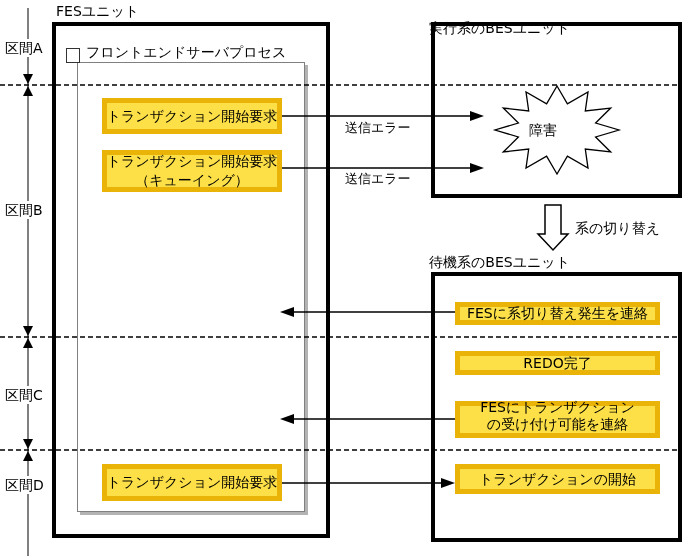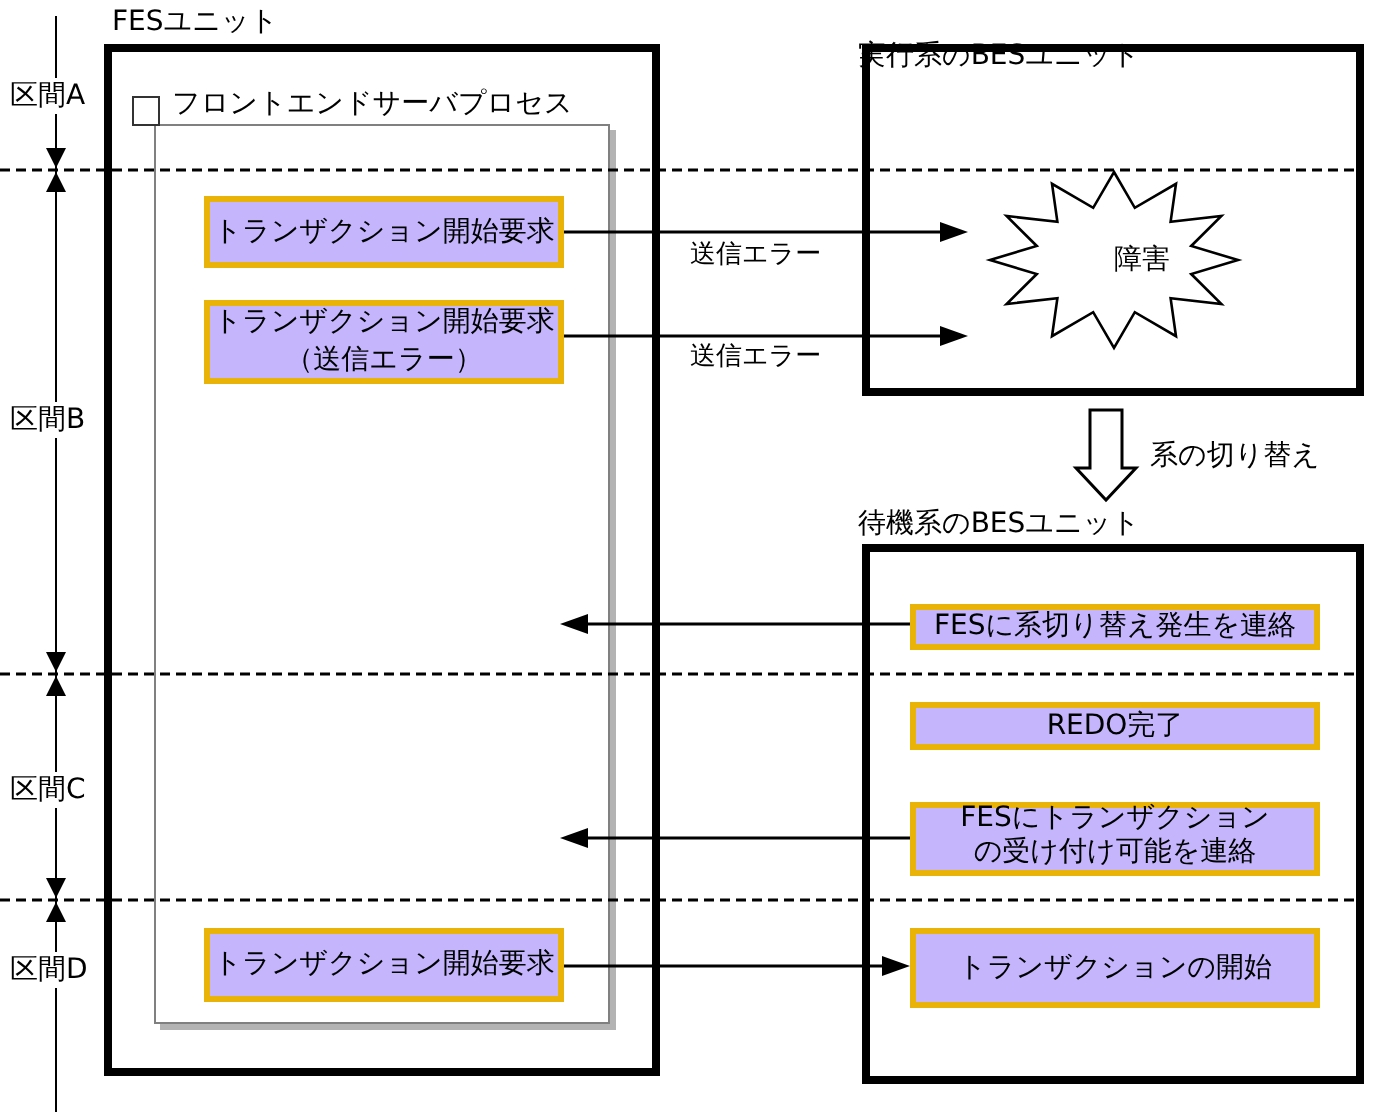--- a/index.html
+++ b/index.html
@@ -20,22 +20,22 @@
   .unit-box {
     position: absolute;
     border: 4px solid #000;
     background: #fff;
     box-sizing: border-box;
     z-index: 1;
   }
   
   .node-box {
     position: absolute;
-    border: 3px solid #eab308;
-    background: #c4b5fd;
+    border: 5px solid #eab308;
+    background: #fde047;
     box-sizing: border-box;
     z-index: 1;
     display: flex;
     flex-direction: column;
     align-items: center;
     justify-content: center;
     text-align: center;
     font-size: 14px;
     line-height: 17px;
     white-space: nowrap;
@@ -87,37 +87,37 @@
 
   <div class="lbl" style="left:56px; top:3px;">FESユニット</div>
   <div class="lbl" style="left:429px; top:2px;margin-top:18px;">実行系のBESユニット</div>
   <div class="lbl" style="left:429px; top:254px;">待機系のBESユニット</div>
 
   <div class="node-box" style="left:102px; top:98px; width:180px; height:36px;">
     <span>トランザクション開始要求</span>
   </div>
   <div class="node-box" style="left:102px; top:150px; width:180px; height:42px; line-height:19px;">
     <span>トランザクション開始要求</span>
-    <span>（送信エラー）</span>
+    <span>（キューイング）</span>
   </div>
   <div class="node-box" style="left:102px; top:464px; width:180px; height:37px;">
     <span>トランザクション開始要求</span>
   </div>
 
   <div class="node-box" style="left:455px; top:351px; width:205px; height:24px;">
     <span>REDO完了</span>
   </div>
   <div class="node-box" style="left:455px; top:302px; width:205px; height:23px;">
     <span>FESに系切り替え発生を連絡</span>
   </div>
   <div class="node-box" style="left:455px; top:401px; width:205px; height:37px;justify-content:flex-end;">
     <span>FESにトランザクション</span>
     <span>の受け付け可能を連絡</span>
   </div>
-  <div class="node-box" style="left:455px; top:464px; width:205px; height:40px;align-items:center;">
+  <div class="node-box" style="left:455px; top:464px; width:205px; height:30px;align-items:center;">
     <span>トランザクションの開始</span>
   </div>
 
   <svg id="overlay-svg" viewBox="0 0 688 556">
 
     <line x1="0" y1="85" x2="682" y2="85" stroke="#000" stroke-width="1.5" stroke-dasharray="5,3"></line>
     <line x1="0" y1="337" x2="682" y2="337" stroke="#000" stroke-width="1.5" stroke-dasharray="5,3"></line>
     <line x1="0" y1="450" x2="682" y2="450" stroke="#000" stroke-width="1.5" stroke-dasharray="5,3"></line>
 
     <line x1="28" y1="8" x2="28" y2="556" stroke="#000" stroke-width="1"></line>
@@ -145,20 +145,20 @@
     <polygon points="441,478 441,488 455,483" fill="#000"></polygon>
 
     <polygon points="557,86 567.4,103.9 588,91.9 585.3,110.9 610.7,108 595.6,123 619,130 595.6,137 610.7,152 585.3,149.1 588,168.1 567.4,156.1 557,174 546.6,156.1 526,168.1 528.7,149.1 503.3,152 518.4,137 495,130 518.4,123 503.3,108 528.7,110.9 526,91.9 546.6,103.9" fill="#fff" stroke="#000" stroke-width="1.3"></polygon>
 
     <polygon points="545,205 561,205 561,234 568,234 553,250 538,234 545,234" fill="#fff" stroke="#000" stroke-width="1.5"></polygon>
   </svg>
 
   <div class="lbl small" style="left:345px; top:120px;">送信エラー</div>
   <div class="lbl small" style="left:345px; top:171px;">送信エラー</div>
   <div class="lbl" style="left:575px; top:220px;">系の切り替え</div>
-  <div class="lbl" style="left:529px; top:122px; width:56px; text-align:right;">障害</div>
+  <div class="lbl" style="left:529px; top:122px; width:56px; text-align:left;">障害</div>
 
   <div class="lbl masked" style="left:3px; top:39px;">区間A</div>
   <div class="lbl masked" style="left:3px; top:201px;">区間B</div>
   <div class="lbl masked" style="left:3px; top:386px;">区間C</div>
   <div class="lbl masked" style="left:3px; top:476px;">区間D</div>
 
 </div>
 
 </body></html>

